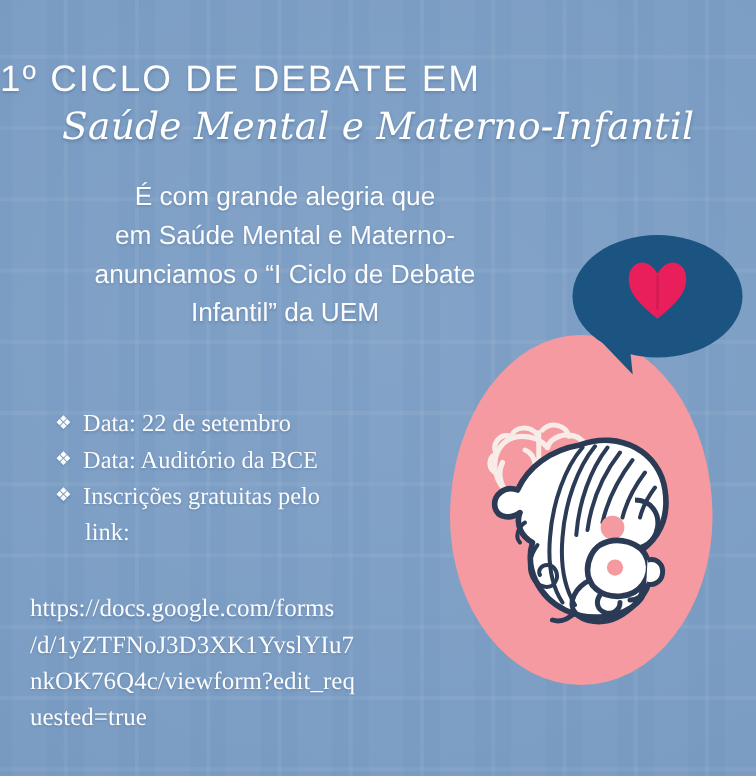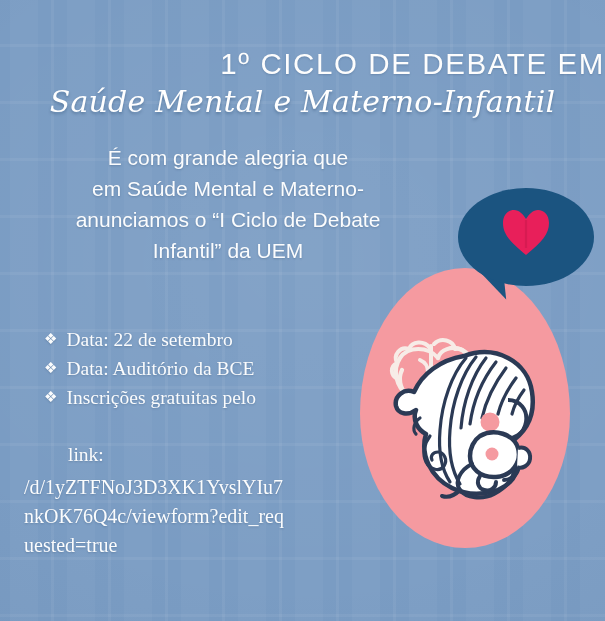--- a/index.html
+++ b/index.html
@@ -41,21 +41,21 @@
     border-right:34px solid #1b5480;
     border-bottom:44px solid transparent;
     transform:rotate(-6deg);
   }
   .heart{position:absolute;left:52px;top:26px;width:52px;height:50px;}
 
   .figure{position:absolute;left:16px;top:148px;width:200px;height:190px;}
 
   
   .title{
-    position:absolute;left:0;top:47px;width:605px;text-align:right;
+    position:absolute;left:0;top:47px;width:605px;text-align:left;
     color:#fdfdfd;font-size:29.5px;font-weight:300;letter-spacing:1.6px;
     font-family:"Liberation Sans", sans-serif;
     text-shadow:0 1px 2px rgba(45,75,110,.28);
   }
   .subtitle{
     position:absolute;left:0;top:84px;width:605px;text-align:center;
     color:#ffffff;font-size:30px;font-weight:400;font-style:italic;
     letter-spacing:.2px;
     font-family:"DejaVu Serif", serif;
     text-shadow:0 2px 3px rgba(40,70,105,.38);
@@ -67,21 +67,21 @@
     text-shadow:0 1px 2px rgba(45,75,110,.30);
   }
   .bullets{
     position:absolute;left:44px;top:325px;width:320px;
     color:#fbfcfd;font-size:19.5px;line-height:29px;
     font-family:"Liberation Serif", serif;
     text-shadow:0 1px 2px rgba(45,75,110,.30);
   }
   .bullets .row{display:flex;align-items:flex-start;gap:9px;}
   .bullets .bl{font-size:15px;line-height:29px;flex:0 0 auto;}
-  .bullets .cont{margin-left:24px;margin-top:28px;}
+  .bullets .cont{margin-left:24px;}
   .url{
     position:absolute;left:24px;top:473px;width:330px;
     color:#fbfcfd;font-size:20px;line-height:29px;
     font-family:"Liberation Serif", serif;
     word-break:break-all;
     text-shadow:0 1px 2px rgba(45,75,110,.30);
   }
   .url div{white-space:pre;}
 </style>
 </head>
@@ -175,17 +175,18 @@
       <span>Data: Auditório da BCE</span>
     </div>
     <div class="row">
       <span class="bl">❖</span>
       <span>Inscrições gratuitas pelo</span>
     </div>
     <div class="cont">link:</div>
   </div>
 
   <div class="url">
+    <div>https://docs.google.com/forms</div>
     <div>/d/1yZTFNoJ3D3XK1YvslYIu7</div>
     <div>nkOK76Q4c/viewform?edit_req</div>
     <div>uested=true</div>
   </div>
 </div>
 
 </body></html>

